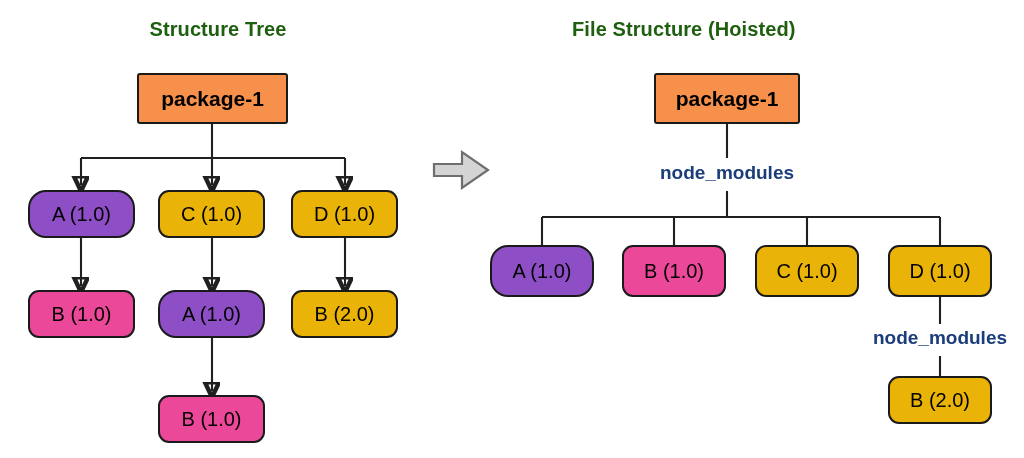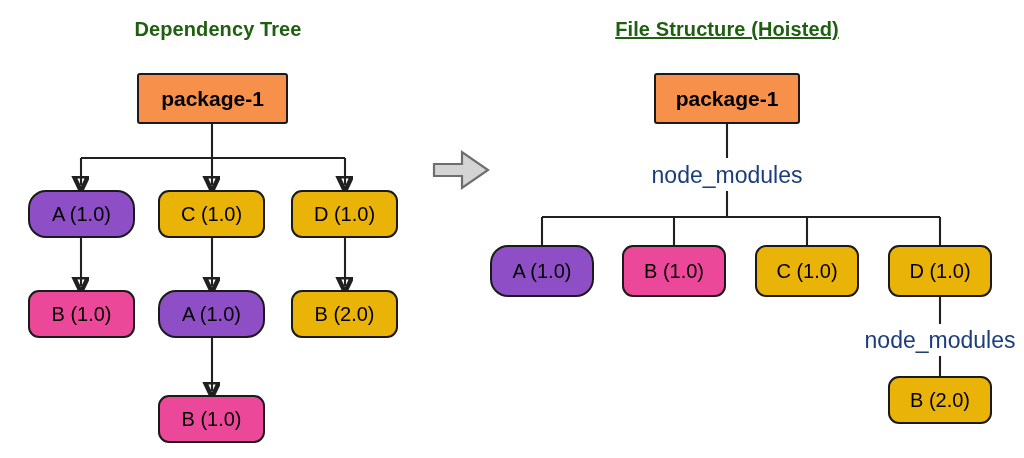--- a/index.html
+++ b/index.html
@@ -41,22 +41,22 @@
     z-index: 3;
   }
   .node.orange { background: #f7904a; }
   .node.purple { background: #8e4fc6; border-radius: 18px; }
   .node.green  { background: #ec4899; }
   .node.white  { background: #eab308; }
   .node.root   { font-weight: 700; font-size: 21px; border-radius: 3px; }
 
   .nm-label {
     position: absolute;
-    font-size: 23px;
-    font-weight: 400;
+    font-size: 19px;
+    font-weight: 700;
     color: #1b3d7a;
     white-space: nowrap;
     z-index: 3;
   }
 
   svg.edges {
     position: absolute;
     left: 0;
     top: 0;
     width: 1024px;
@@ -113,35 +113,35 @@
 
     <line x1="940" y1="297" x2="940" y2="324"></line>
 
     <line x1="940" y1="356" x2="940" y2="376"></line>
   </svg>
 
   <svg class="big-arrow" style="left:432px; top:148px; width:58px; height:44px;" viewBox="0 0 58 44">
     <path d="M2,16 L30,16 L30,4 L56,22 L30,40 L30,28 L2,28 z" fill="#d4d4d4" stroke="#6e6e6e" stroke-width="2.2" stroke-linejoin="miter"></path>
   </svg>
 
-  <div class="panel-title" style="left:118px; top:18px; width:200px; text-align:center;">Dependency Tree</div>
+  <div class="panel-title" style="left:118px; top:18px; width:200px; text-align:center;">Structure Tree</div>
 
   <div class="node root orange" style="left:137px; top:73px; width:151px; height:51px;">package-1</div>
 
   <div class="node purple" style="left:28px; top:190px; width:107px; height:48px;">A (1.0)</div>
   <div class="node white" style="left:158px; top:190px; width:107px; height:48px;">C (1.0)</div>
   <div class="node white" style="left:291px; top:190px; width:107px; height:48px;">D (1.0)</div>
 
   <div class="node green" style="left:28px; top:290px; width:107px; height:48px;">B (1.0)</div>
   <div class="node purple" style="left:158px; top:290px; width:107px; height:48px;">A (1.0)</div>
   <div class="node white" style="left:291px; top:290px; width:107px; height:48px;">B (2.0)</div>
 
   <div class="node green" style="left:158px; top:395px; width:107px; height:48px;">B (1.0)</div>
 
-  <div class="panel-title" style="left:597px; top:18px; width:260px; text-align:center;text-decoration:underline;">File Structure (Hoisted)</div>
+  <div class="panel-title" style="left:572px; top:18px; width:260px; text-align:left;">File Structure (Hoisted)</div>
 
   <div class="node root orange" style="left:654px; top:73px; width:146px; height:51px;">package-1</div>
 
   <div class="nm-label" style="left:647px; top:162px; width:160px; text-align:center;">node_modules</div>
 
   <div class="node purple" style="left:490px; top:245px; width:104px; height:52px;">A (1.0)</div>
   <div class="node green" style="left:622px; top:245px; width:104px; height:52px;">B (1.0)</div>
   <div class="node white" style="left:755px; top:245px; width:104px; height:52px;">C (1.0)</div>
   <div class="node white" style="left:888px; top:245px; width:104px; height:52px;">D (1.0)</div>
 

